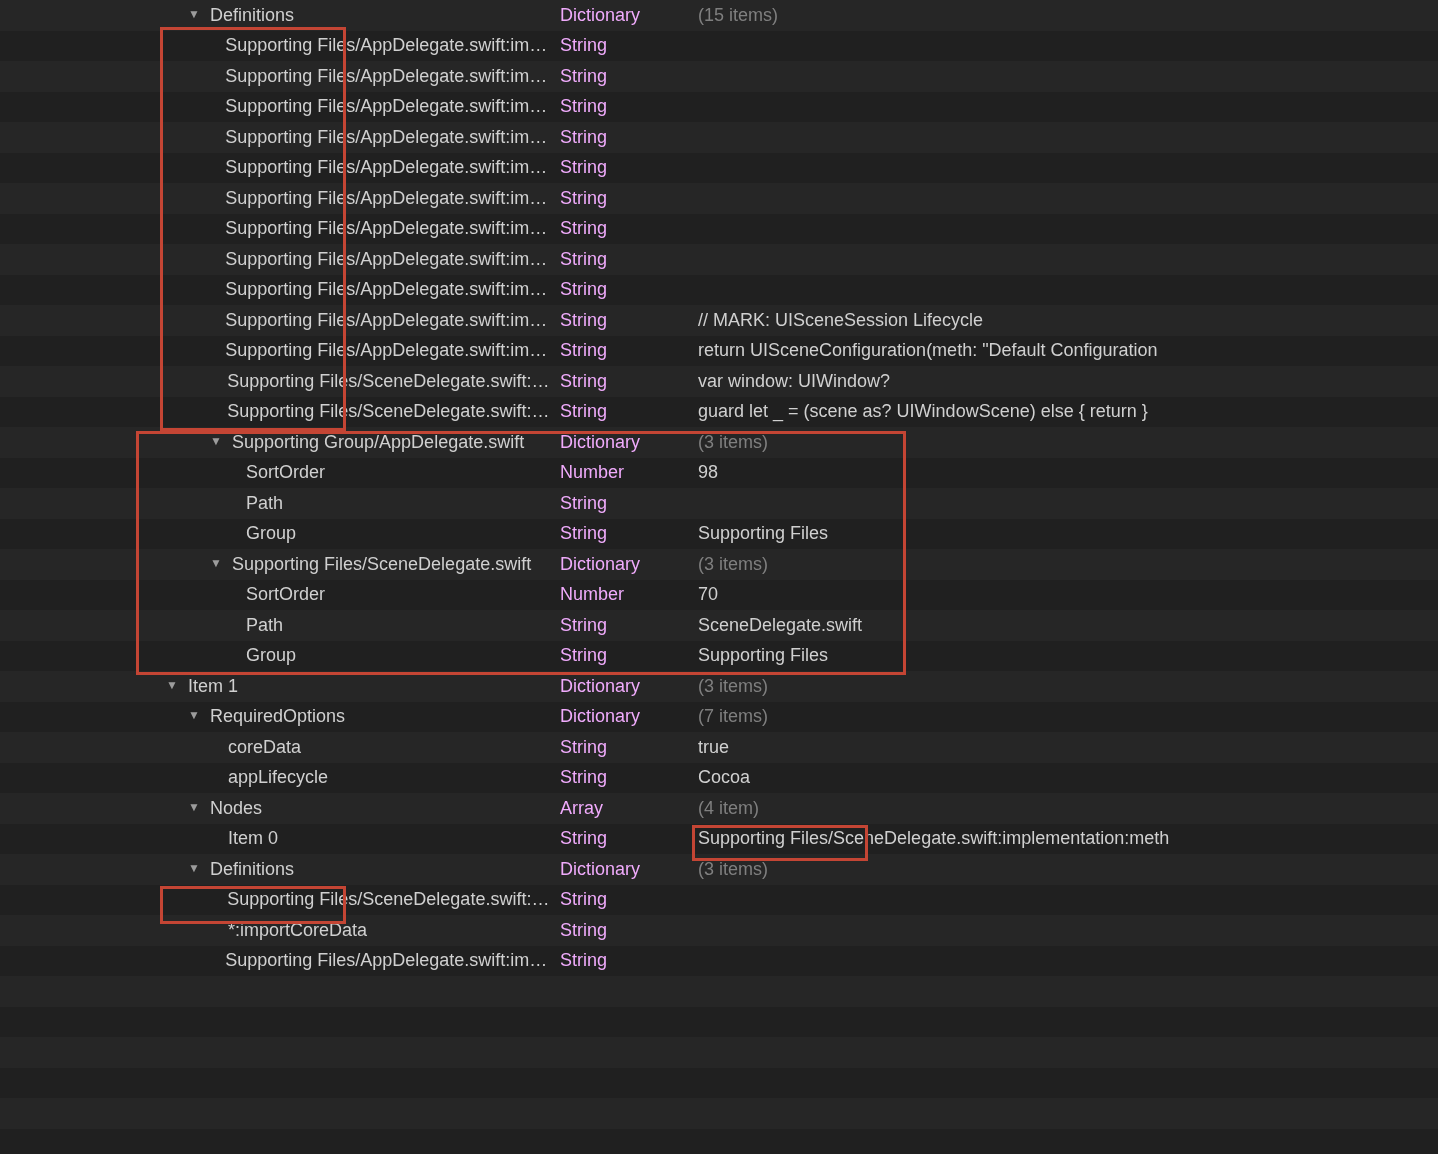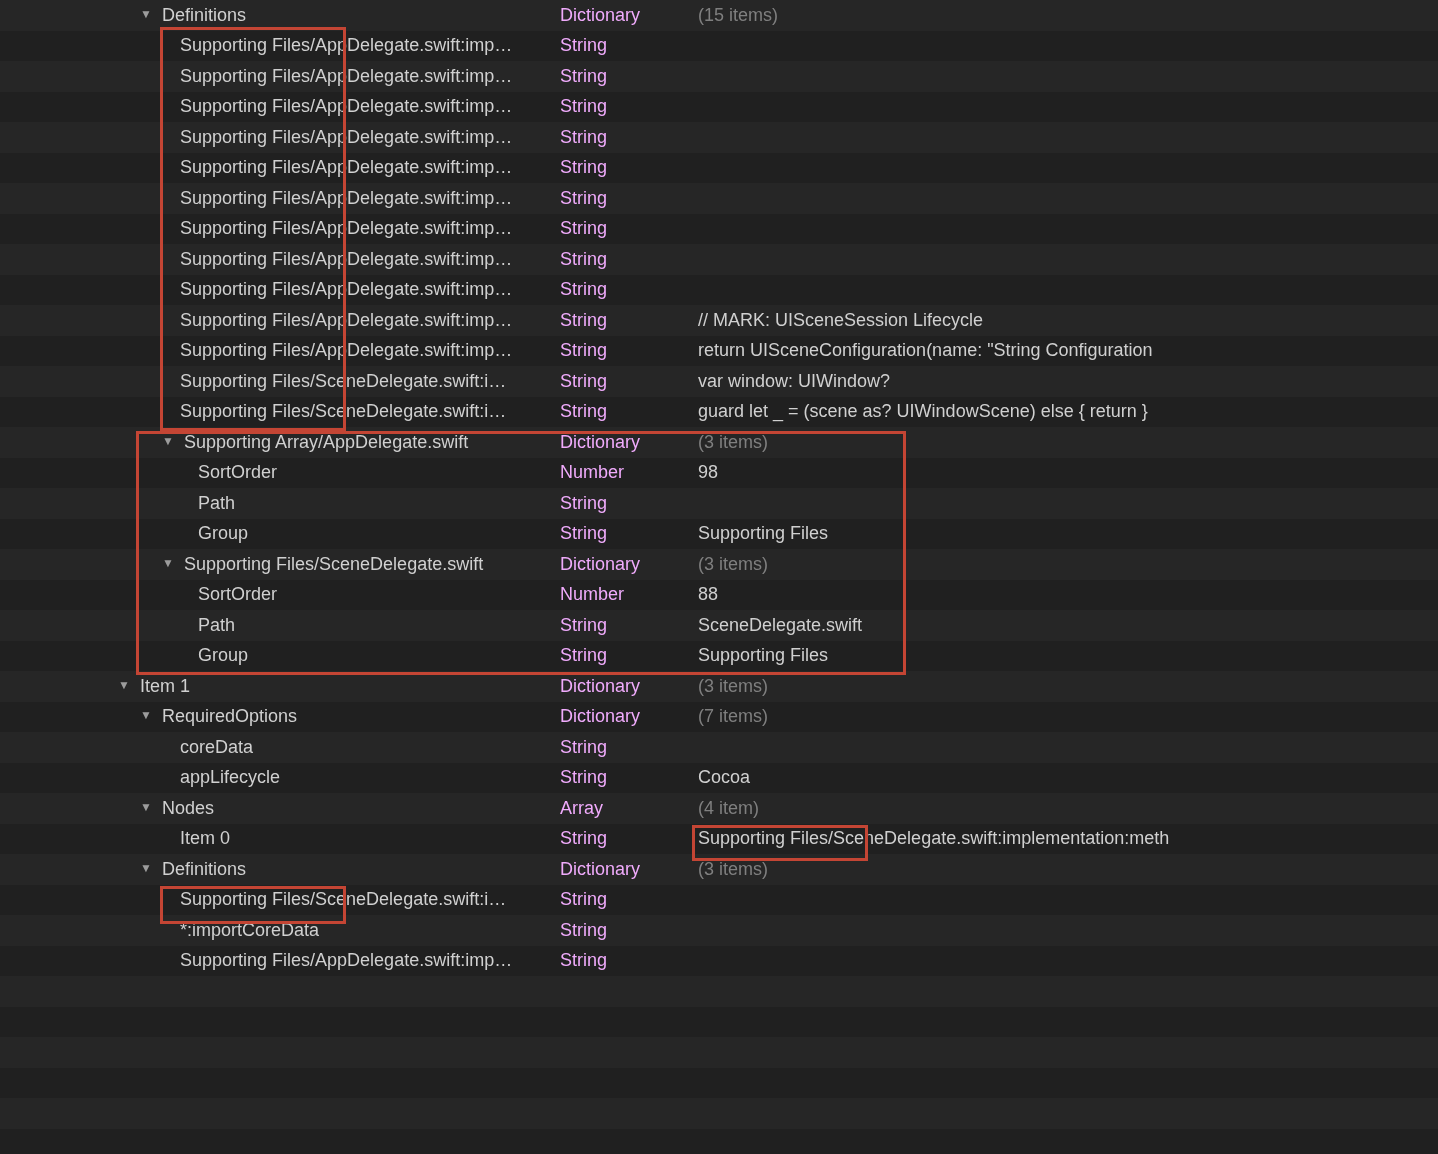--- a/index.html
+++ b/index.html
@@ -30,20 +30,21 @@
   }
   .row:nth-child(odd)  { background: #262626; }
   .row:nth-child(even) { background: #202020; }
 
   .col-key {
     flex: 0 0 560px;
     display: flex;
     align-items: center;
     overflow: hidden;
     padding-right: 8px;
+    padding-left: 48px;
   }
   .col-type {
     flex: 0 0 138px;
     color: #f0abfc;
   }
   .col-val {
     flex: 1 1 auto;
     overflow: hidden;
     color: #d0d0d0;
   }
@@ -196,21 +197,21 @@
       <div class="col-type">String</div>
       <div class="col-val">// MARK: UISceneSession Lifecycle</div>
     </div>
     <div class="row">
       <div class="col-key">
         <span class="indent ind3"></span>
         <span class="noarrow"></span>
         <span class="key clip">Supporting Files/AppDelegate.swift:imp…</span>
       </div>
       <div class="col-type">String</div>
-      <div class="col-val">return UISceneConfiguration(name: "String Configuration</div>
+      <div class="col-val">return UISceneConfiguration(meth: "Default Configuration</div>
     </div>
     <div class="row">
       <div class="col-key">
         <span class="indent ind3"></span>
         <span class="noarrow"></span>
         <span class="key clip">Supporting Files/SceneDelegate.swift:i…</span>
       </div>
       <div class="col-type">String</div>
       <div class="col-val">var window: UIWindow?</div>
     </div>
@@ -220,21 +221,21 @@
         <span class="noarrow"></span>
         <span class="key clip">Supporting Files/SceneDelegate.swift:i…</span>
       </div>
       <div class="col-type">String</div>
       <div class="col-val">guard let _ = (scene as? UIWindowScene) else { return }</div>
     </div>
     <div class="row">
       <div class="col-key">
         <span class="indent ind2"></span>
         <span class="arrow down"></span>
-        <span class="key">Supporting Array/AppDelegate.swift</span>
+        <span class="key">Supporting Group/AppDelegate.swift</span>
       </div>
       <div class="col-type">Dictionary</div>
       <div class="col-val dim">(3 items)</div>
     </div>
     <div class="row">
       <div class="col-key">
         <span class="indent ind4"></span>
         <span class="noarrow"></span>
         <span class="key">SortOrder</span>
       </div>
@@ -267,21 +268,21 @@
       <div class="col-type">Dictionary</div>
       <div class="col-val dim">(3 items)</div>
     </div>
     <div class="row">
       <div class="col-key">
         <span class="indent ind4"></span>
         <span class="noarrow"></span>
         <span class="key">SortOrder</span>
       </div>
       <div class="col-type">Number</div>
-      <div class="col-val">88</div>
+      <div class="col-val">70</div>
     </div>
     <div class="row">
       <div class="col-key">
         <span class="indent ind4"></span>
         <span class="noarrow"></span>
         <span class="key">Path</span>
       </div>
       <div class="col-type">String</div>
       <div class="col-val">SceneDelegate.swift</div>
     </div>
@@ -312,20 +313,21 @@
       <div class="col-type">Dictionary</div>
       <div class="col-val dim">(7 items)</div>
     </div>
     <div class="row">
       <div class="col-key">
         <span class="indent ind3"></span>
         <span class="noarrow"></span>
         <span class="key">coreData</span>
       </div>
       <div class="col-type">String</div>
+      <div class="col-val">true</div>
     </div>
     <div class="row">
       <div class="col-key">
         <span class="indent ind3"></span>
         <span class="noarrow"></span>
         <span class="key">appLifecycle</span>
       </div>
       <div class="col-type">String</div>
       <div class="col-val">Cocoa</div>
     </div>

